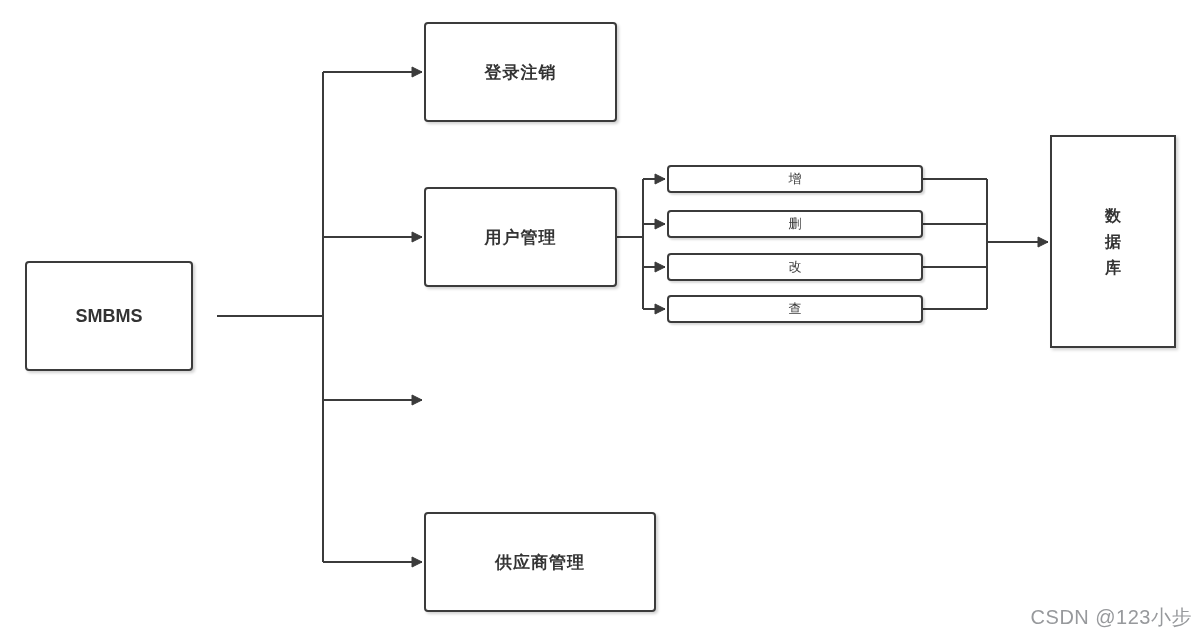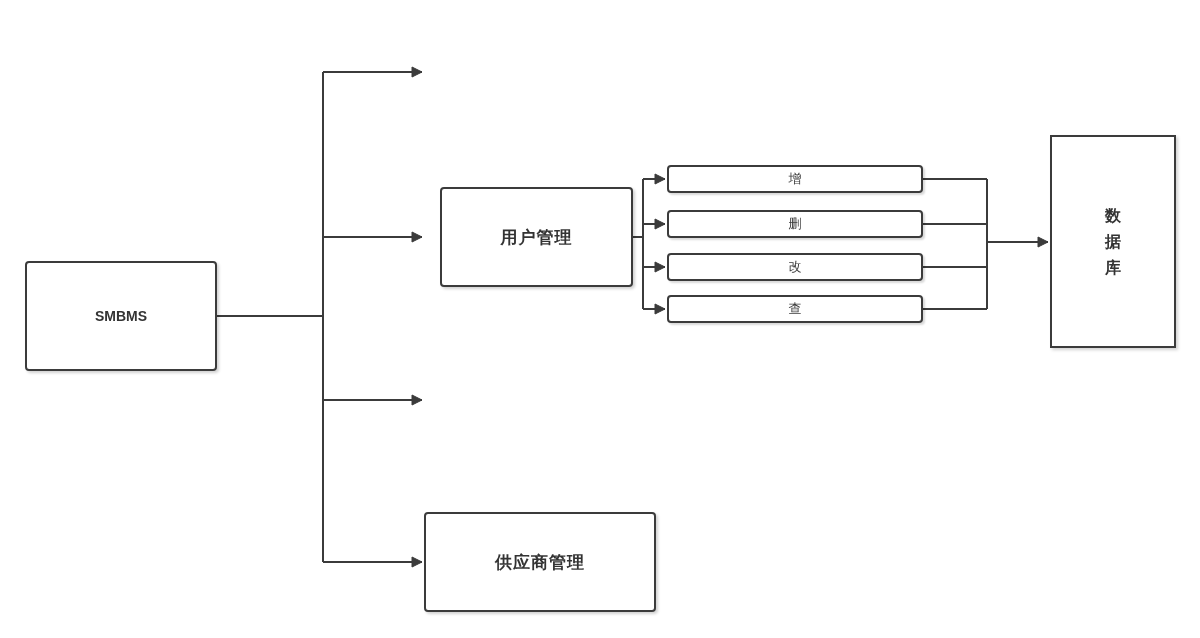--- a/index.html
+++ b/index.html
@@ -32,26 +32,26 @@
     color: #333333;
     box-shadow: 2px 2px 3px rgba(0,0,0,0.18);
   }
   .node {
     border-radius: 4px;
     font-size: 17px;
     font-weight: bold;
     letter-spacing: 1px;
   }
   .root-node {
-    left: 25px; top: 261px; width: 192px; height: 110px;
-    font-size: 14px;
+    left: 25px; top: 261px; width: 168px; height: 110px;
+    font-size: 18px;
     letter-spacing: 0;
   }
   .module-login    { left: 424px; top: 22px;  width: 193px; height: 100px; }
-  .module-user     { left: 440px; top: 187px; width: 193px; height: 100px; }
+  .module-user     { left: 424px; top: 187px; width: 193px; height: 100px; }
   .module-order    { left: 424px; top: 350px; width: 193px; height: 100px; }
   .module-supplier { left: 424px; top: 512px; width: 232px; height: 100px; }
   .crud {
     left: 667px;
     width: 256px;
     height: 28px;
     border-radius: 4px;
     font-size: 13px;
     font-weight: normal;
     color: #3c3c3c;
@@ -111,20 +111,23 @@
       <path d="M923 309 H987"></path>
       <path d="M987 179 V309"></path>
       <path d="M987 242 H1048" marker-end="url(#arrow)"></path>
     </g>
   </svg>
 
   <div class="box node root-node">
     <span>SMBMS</span>
   </div>
 
+  <div class="box node module-login">
+    <span>登录注销</span>
+  </div>
   <div class="box node module-user">
     <span>用户管理</span>
   </div>
   <div class="box node module-supplier">
     <span>供应商管理</span>
   </div>
 
   <div class="box crud crud-add">
     <span>增</span>
   </div>
@@ -137,14 +140,15 @@
   <div class="box crud crud-query">
     <span>查</span>
   </div>
 
   <div class="box db-node">
     <span>数</span>
     <span>据</span>
     <span>库</span>
   </div>
 
+  <div class="watermark">CSDN @123小步</div>
 
 </div>
 
 </body></html>

